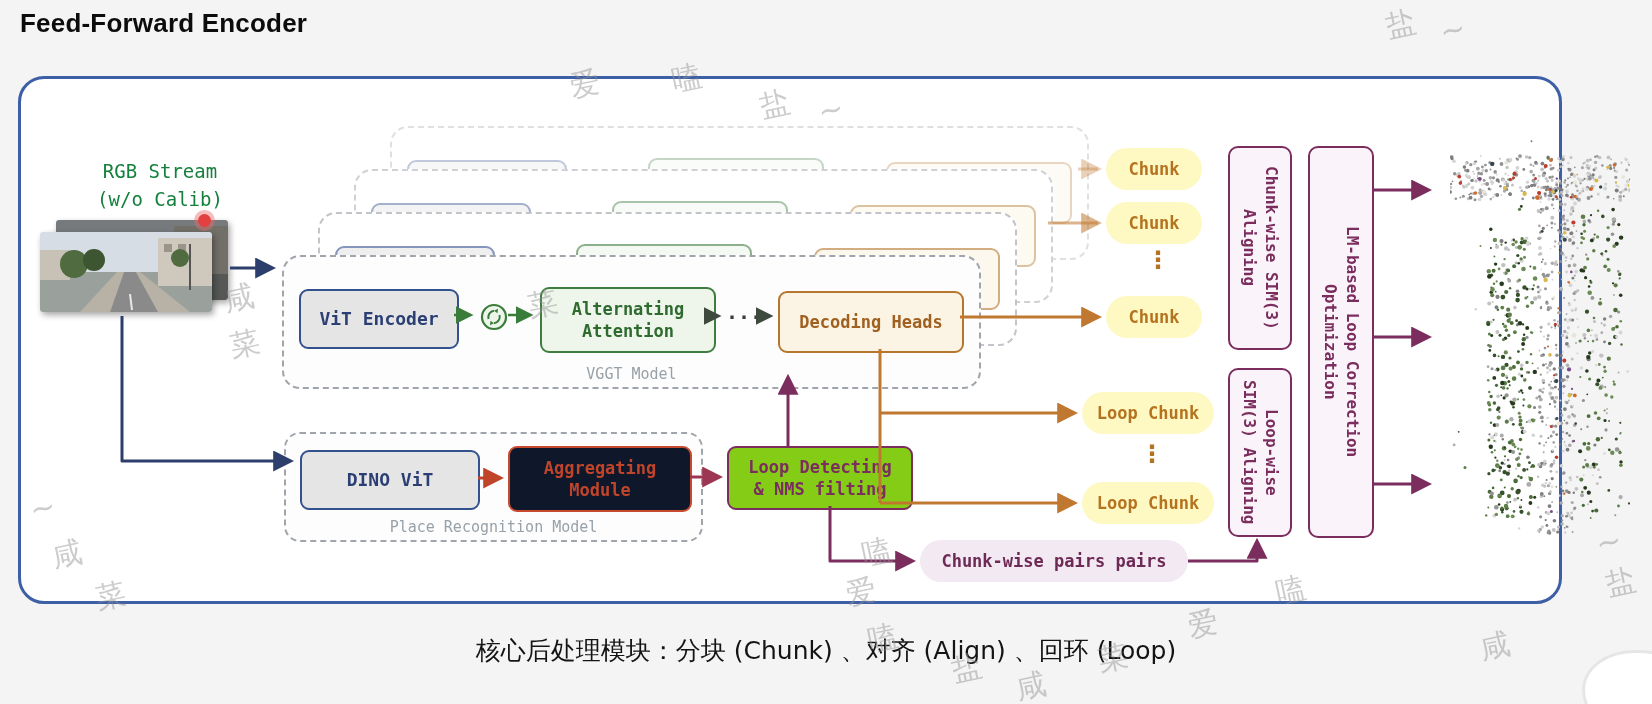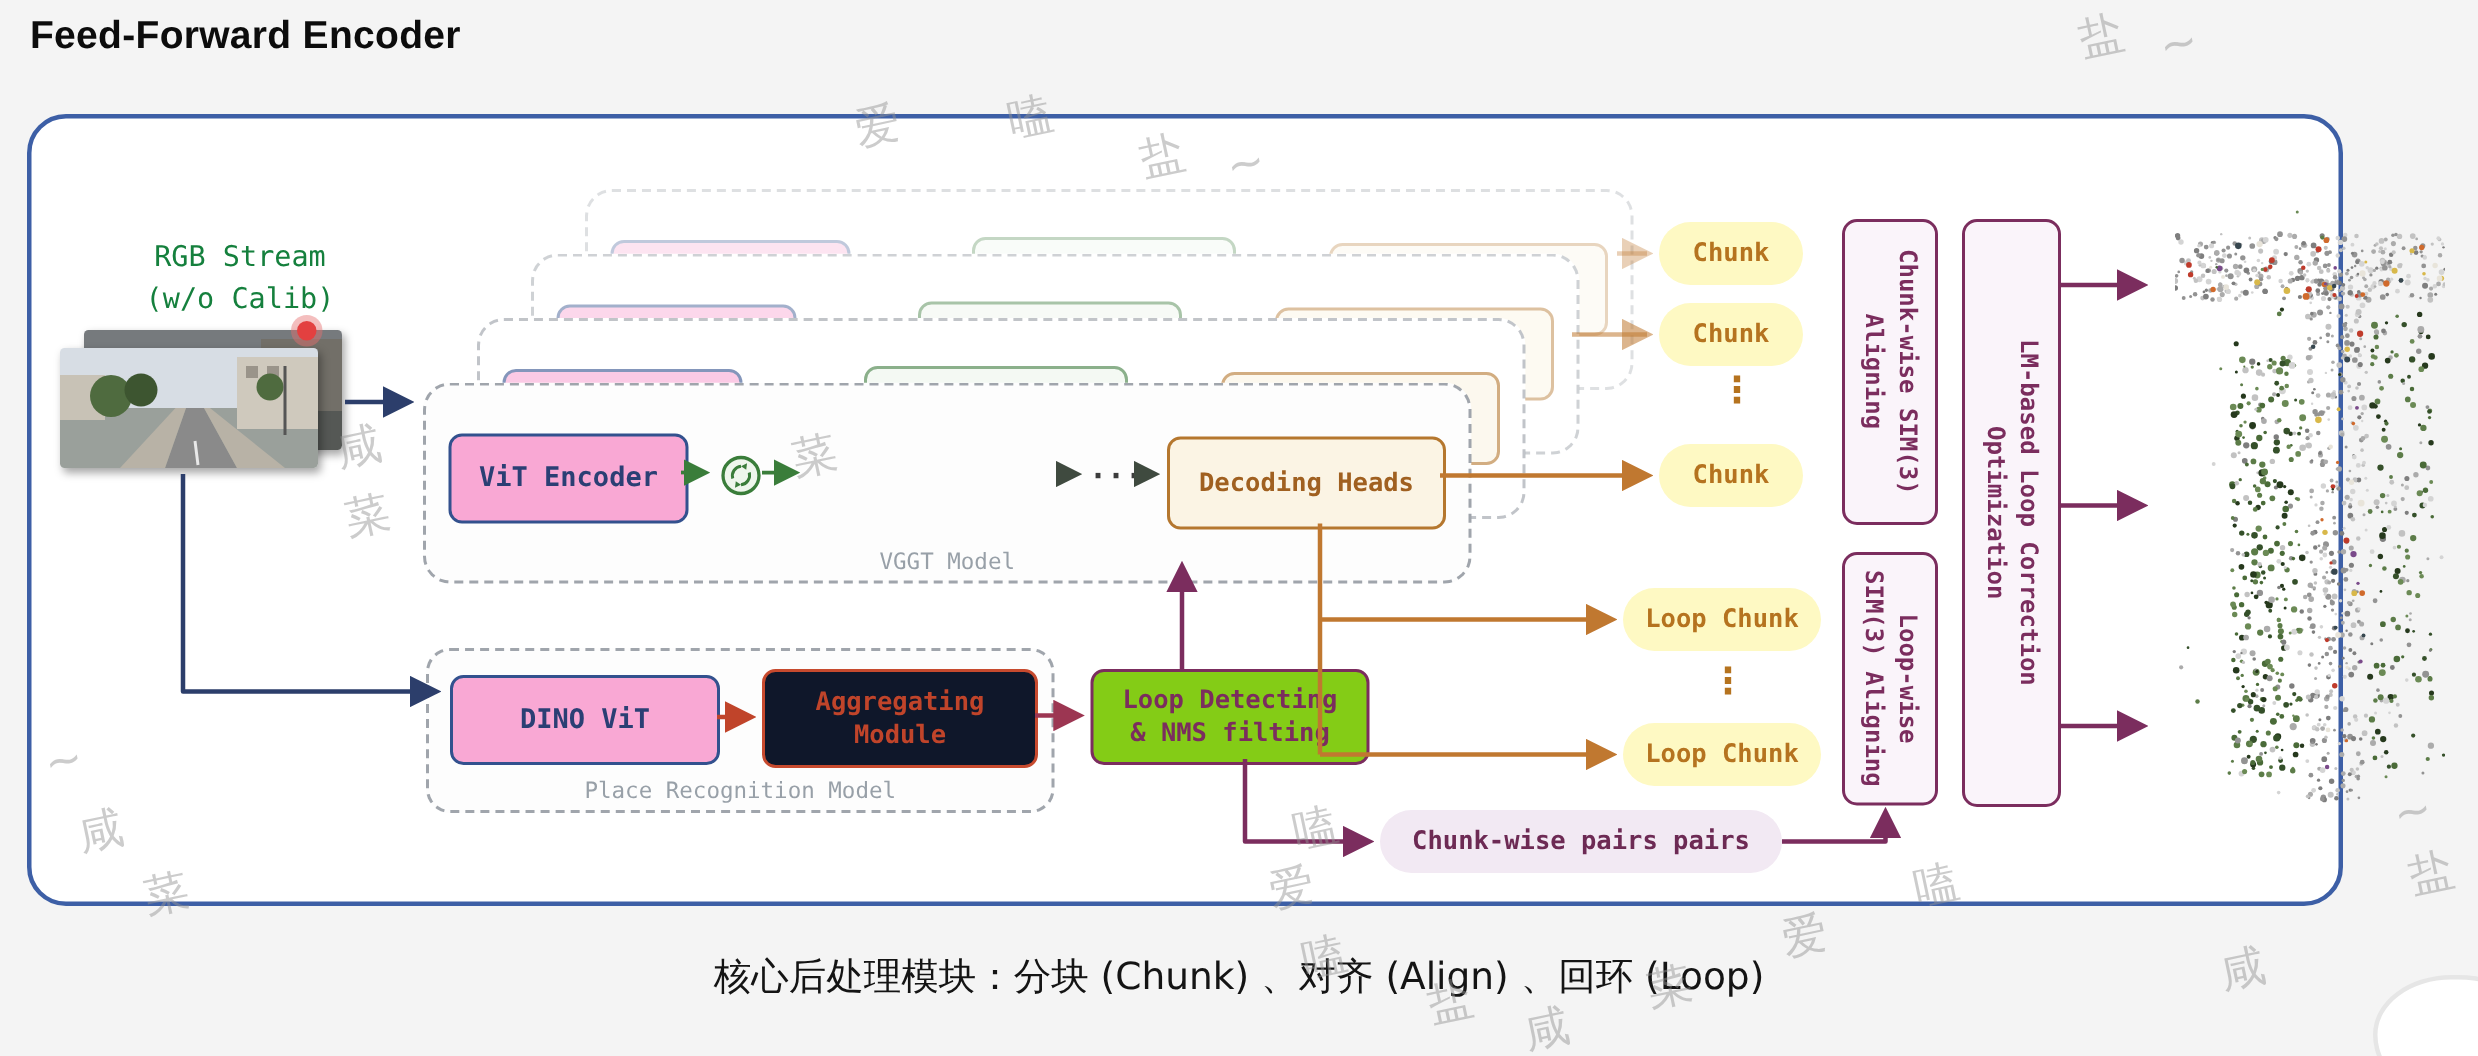--- a/index.html
+++ b/index.html
@@ -13,21 +13,21 @@
   }
   .container{
     position:absolute;left:18px;top:76px;width:1538px;height:522px;
     background:#ffffff;border:3px solid #3d5fa6;border-radius:26px;z-index:1;
   }
   .box{
     position:absolute;border:2.5px solid;border-radius:9px;
     display:flex;align-items:center;justify-content:center;text-align:center;
     font:700 17px/1.3 "DejaVu Sans Mono",monospace;white-space:pre-line;z-index:10;
   }
-  .b-blue{background:#f9a8d4;border-color:#33518e;color:#2b3f74}
+  .b-blue{background:#e5e5e5;border-color:#33518e;color:#2b3f74}
   .b-green{background:#eef6ec;border-color:#3f7d3f;color:#2f6a2f}
   .b-tan{background:#fbf4e4;border-color:#b5772e;color:#a06020}
   .b-red{background:#0f172a;border-color:#c74a2e;color:#c0442a}
   .b-purple{background:#84cc16;border-color:#7b2d5e;color:#7b2d5e}
   .group{
     position:absolute;width:695px;height:130px;background:#fdfdfd;
     border:2.5px dashed #a0a5ac;border-radius:18px;z-index:5;
   }
   .ghost-inner{position:absolute;inset:0;}
   .g3{left:390px;top:126px;border-color:rgba(160,165,172,.35);background:#fff;}
@@ -180,20 +180,22 @@
 
 <div class="group vggt-main">
   <div class="box b-blue vit">ViT Encoder</div>
   <svg class="cyc" width="28" height="28" viewBox="0 0 28 28">
     <circle cx="14" cy="14" r="12" fill="#eef6ec" stroke="#3a7d3a" stroke-width="2.2"></circle>
     <path d="M8.5,16 A6.5,6.5 0 0 1 14,7.8" stroke="#3a7d3a" stroke-width="2" fill="none"></path>
     <path d="M19.5,12 A6.5,6.5 0 0 1 14,20.2" stroke="#3a7d3a" stroke-width="2" fill="none"></path>
     <path d="M14,7.8 l4,-2 l-0.5,4.4 z" fill="#3a7d3a"></path>
     <path d="M14,20.2 l-4,2 l0.5,-4.4 z" fill="#3a7d3a"></path>
   </svg>
+  <div class="box b-green alt">Alternating
+Attention</div>
   <div class="hdots">···</div>
   <div class="box b-tan dec">Decoding Heads</div>
   <div class="grp-label">VGGT Model</div>
 </div>
 
 <div class="pr-group">
   <div class="grp-label">Place Recognition Model</div>
 </div>
 <div class="box b-blue dino">DINO ViT</div>
 <div class="box b-red agg">Aggregating

